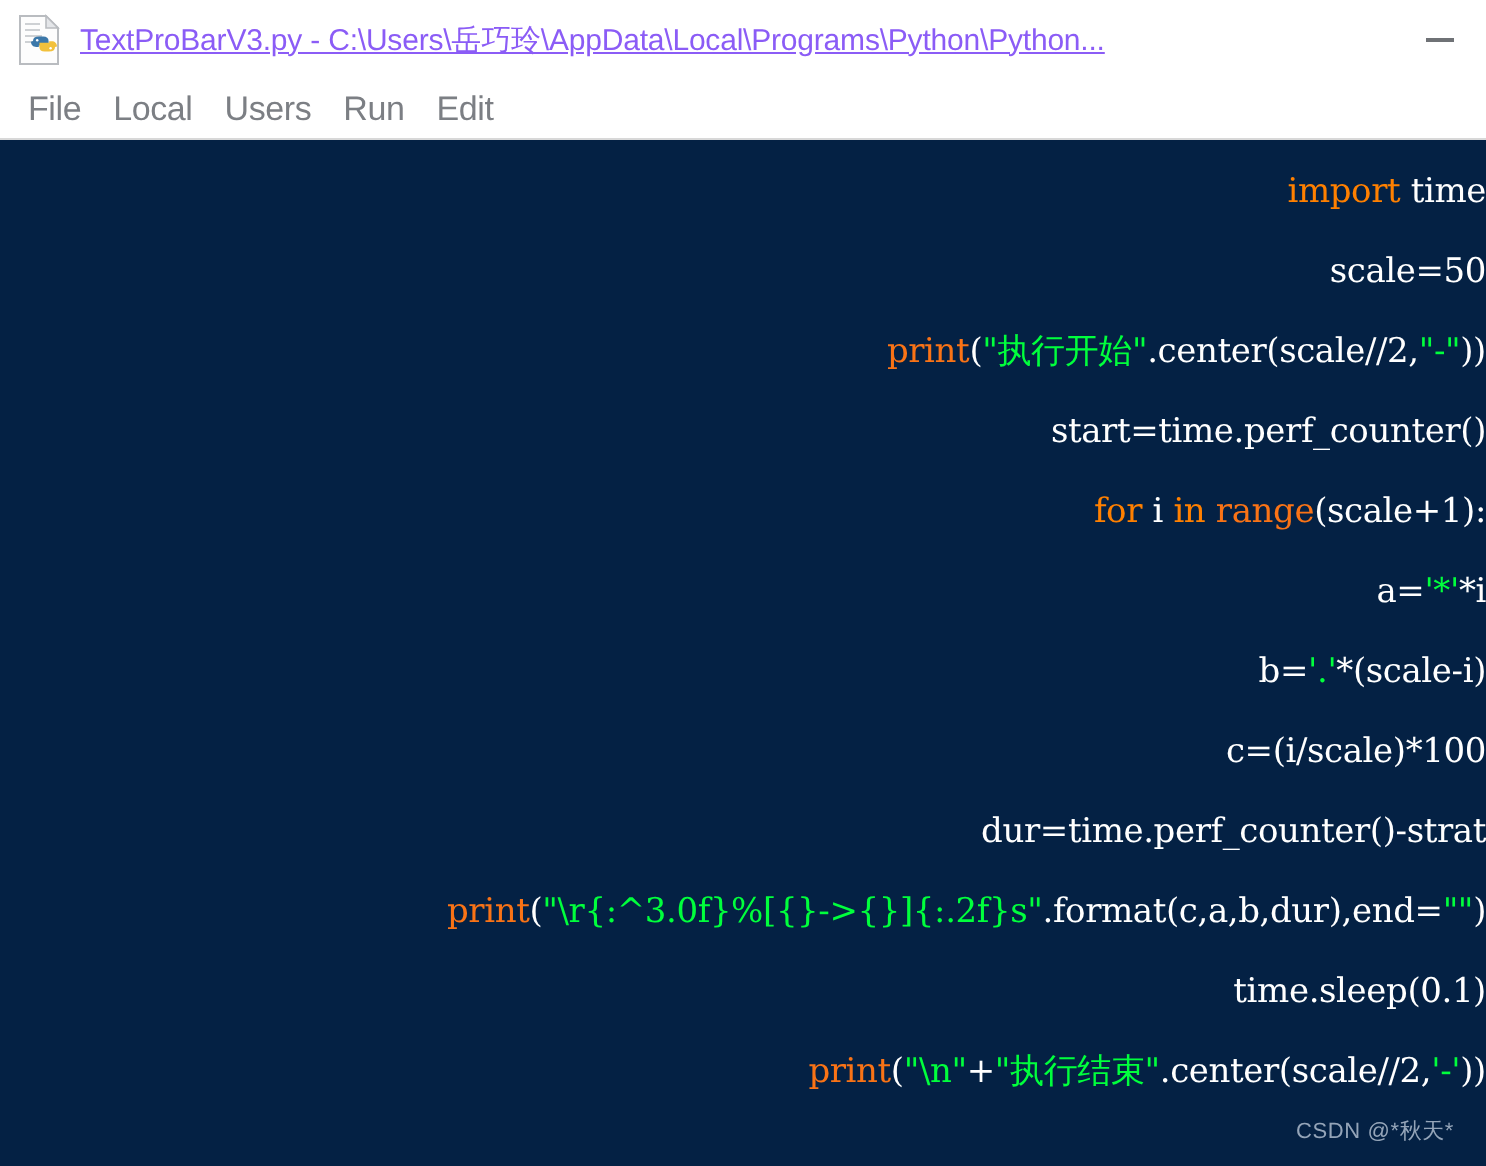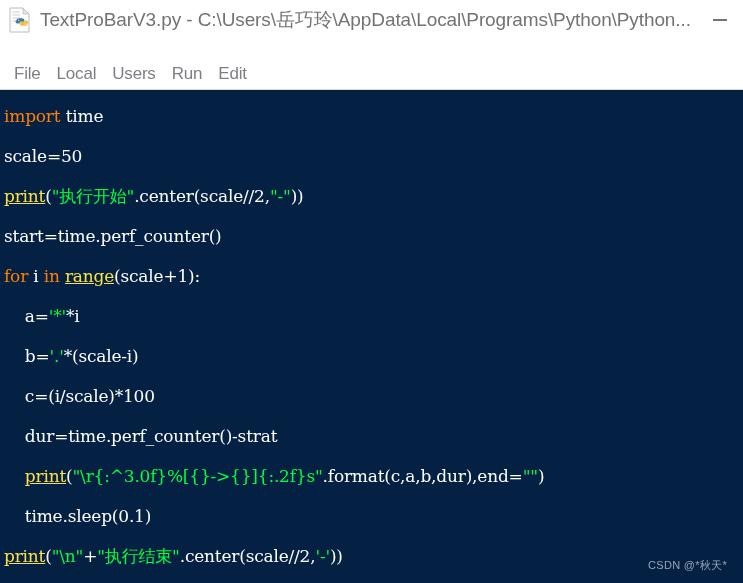--- a/index.html
+++ b/index.html
@@ -35,26 +35,27 @@
   .file-icon {
     width: 24px;
     height: 26px;
     flex: 0 0 24px;
     position: relative;
     margin-right: 8px;
   }
 
   .title-text {
     font-family: "Liberation Sans", sans-serif;
-    font-size: 19px;
-    color: #737373;
+    font-size: 15px;
+    color: #8b5cf6;
     white-space: nowrap;
     overflow: hidden;
     letter-spacing: -0.1px;
     flex: 1 1 auto;
+    text-decoration: underline;
   }
 
   .win-controls {
     display: flex;
     align-items: center;
     height: 100%;
     flex: 0 0 auto;
     padding-right: 6px;
   }
 
@@ -72,24 +73,23 @@
     background: #6f7276;
     display: block;
   }
 
   
   .menubar {
     height: 30px;
     flex: 0 0 30px;
     background: #ffffff;
     display: flex;
-    align-items: flex-start;
+    align-items: center;
     padding-left: 6px;
     border-bottom: 1px solid #d8d8d8;
-    margin-top: 20px;
   }
 
   .menu-item {
     font-family: "Liberation Sans", sans-serif;
     font-size: 17px;
     color: #7c7f84;
     padding: 0 8px;
     line-height: 28px;
     white-space: nowrap;
     letter-spacing: -0.2px;
@@ -109,24 +109,25 @@
     font-size: 17px;
     line-height: 40px;
     white-space: pre;
     color: #ffffff;
     letter-spacing: -0.2px;
   }
 
   .line {
     height: 40px;
     white-space: pre;
+    text-align: right;
   }
 
   .kw   { color: #ff8000; }   
-  .bi   { color: #fde047; text-decoration: underline; }   
+  .bi   { color: #f97316; }   
   .str  { color: #00ff3c; }   
   .pl   { color: #ffffff; }   
 
   
   .watermark {
     position: absolute;
     right: 16px;
     bottom: 10px;
     font-family: "Liberation Sans", sans-serif;
     font-size: 11px;

